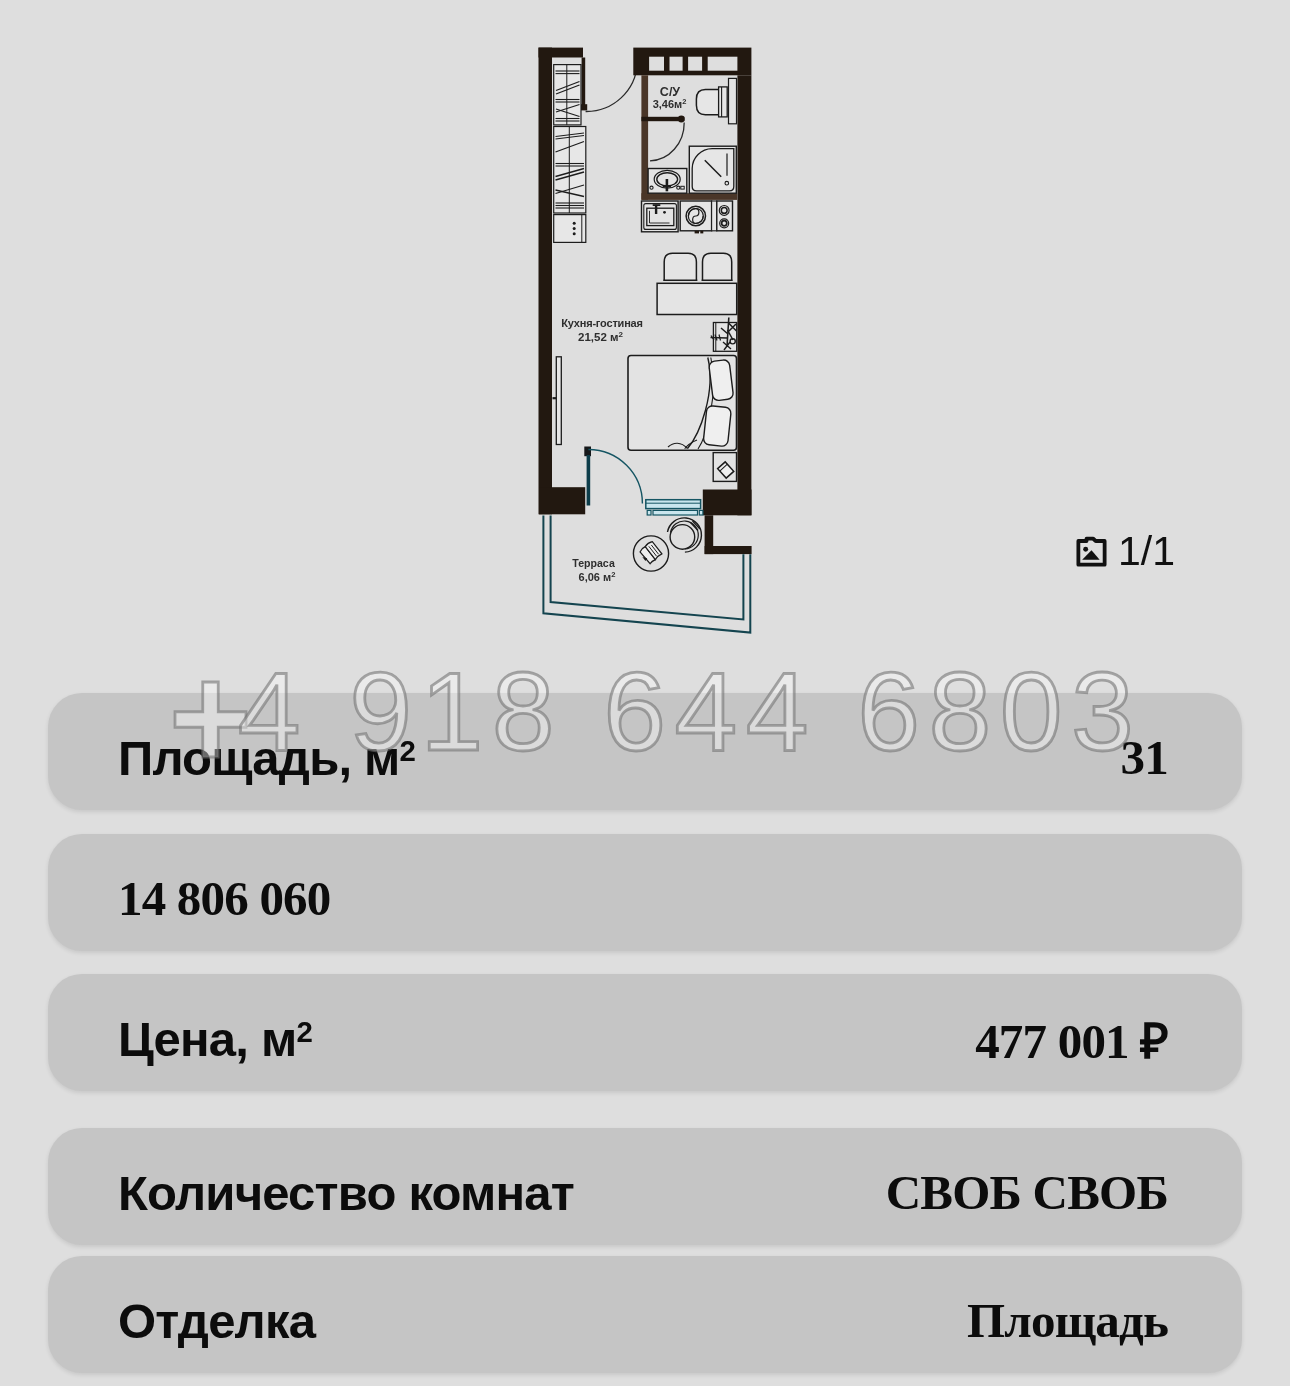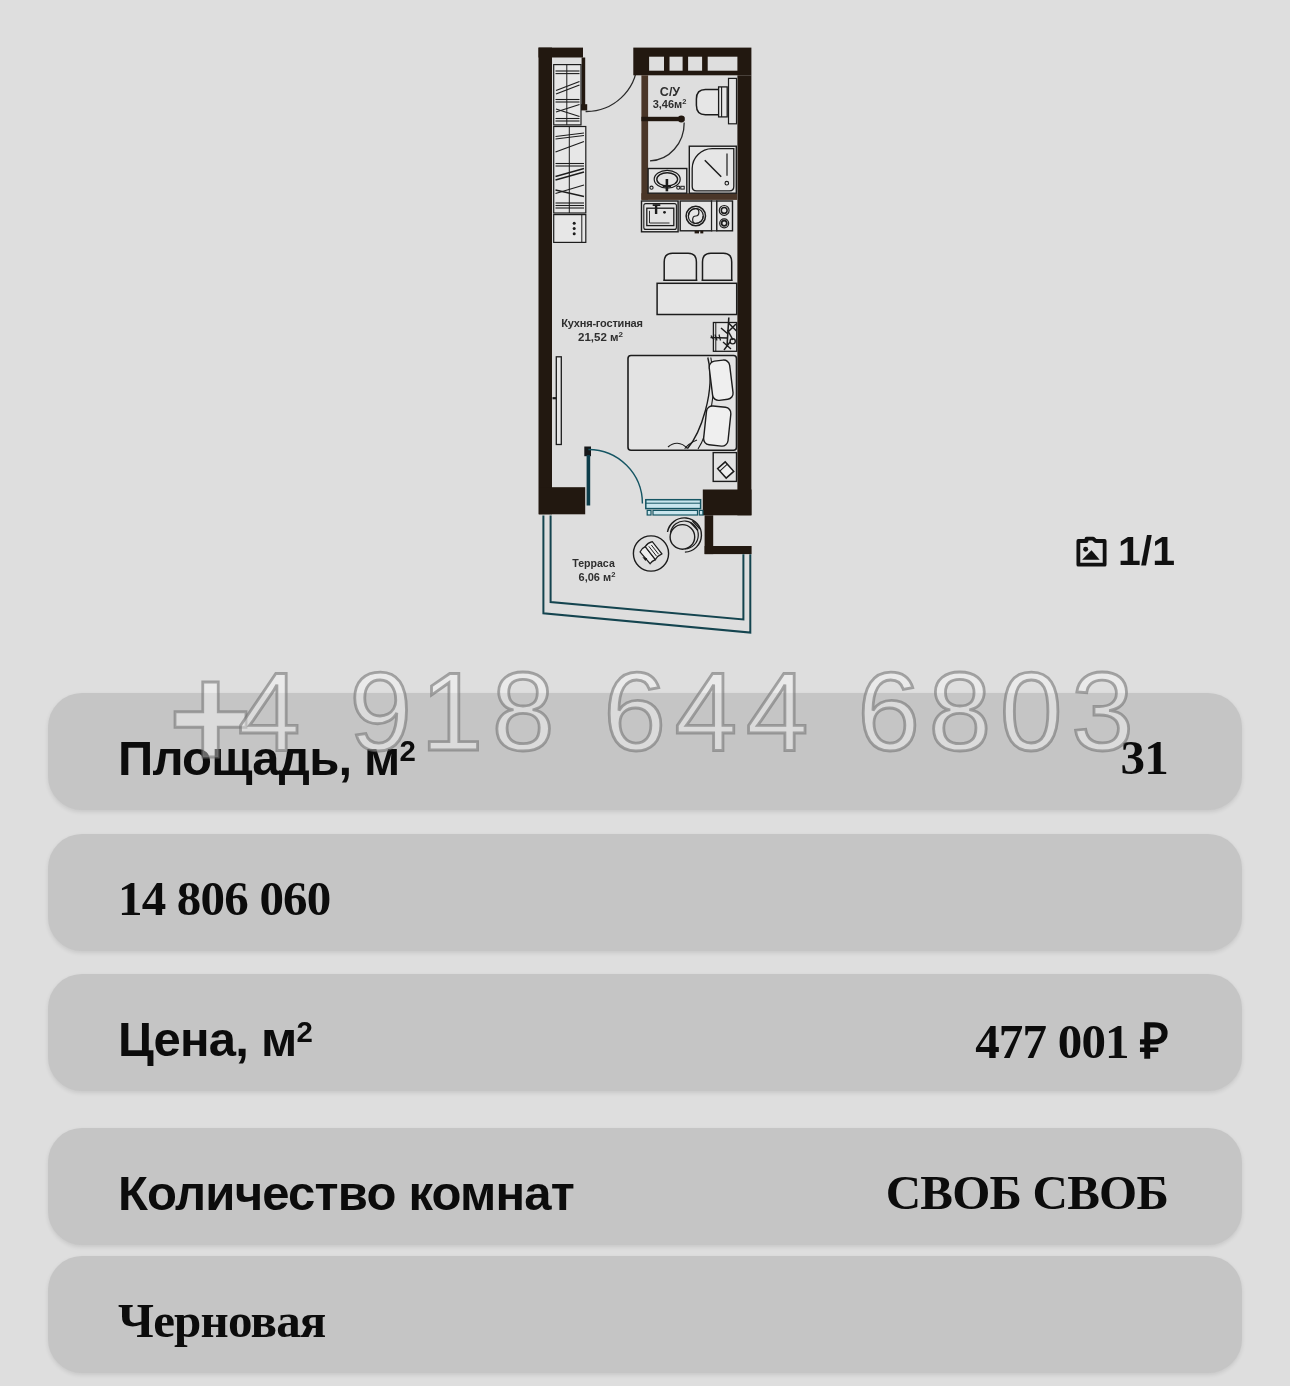--- a/index.html
+++ b/index.html
@@ -10,21 +10,21 @@
        box-sizing:border-box;padding:12px 74px 0 70px;
        font-weight:bold;font-size:49px;color:#0c0c0c;letter-spacing:-0.8px;}
   .row .lab{white-space:nowrap;}
   .row .val{white-space:nowrap;font-family:Liberation Serif, serif;}
   sup{font-size:60%;vertical-align:baseline;position:relative;top:-0.45em;}
   .wm,.wmp{position:absolute;white-space:nowrap;z-index:5;font-weight:normal;line-height:1;
       color:rgba(255,255,255,0.38);
       -webkit-text-stroke:2.8px rgba(115,115,115,0.6);}
   .wm{left:238px;top:656px;font-size:112px;letter-spacing:9px;}
   .counter{position:absolute;right:115px;top:528px;display:flex;align-items:center;z-index:2;
-      font-weight:bold;font-size:41px;color:#111;justify-content:space-between;}
+      font-weight:normal;font-size:41px;color:#111;justify-content:space-between;}
   .counter svg{margin-right:9px;}
 </style>
 </head>
 <body>
 
 <svg id="plan" width="1290" height="680" viewBox="0 0 1290 680" style="position:absolute;left:0;top:0" fill="none">
 <defs>
   <g id="hatch1">
         <path d="M0,0 H24 M0,2.6 H24" stroke="#1d1d1d" stroke-width="1.1"></path>
       </g>
@@ -273,14 +273,15 @@
     <span class="lab">Цена, м<sup>2</sup></span>
     <span class="val">477 001 ₽</span>
   </div>
 
 <div class="row" style="top:1115px;margin-top:13px;">
     <span class="lab">Количество комнат</span>
     <span class="val">СВОБ СВОБ</span>
   </div>
 
 <div class="row" style="top:1256px;">
-    <span class="val">Черновая</span>
+    <span class="lab">Отделка</span>
+    <span class="val">Площадь</span>
   </div>
 
 </body></html>

